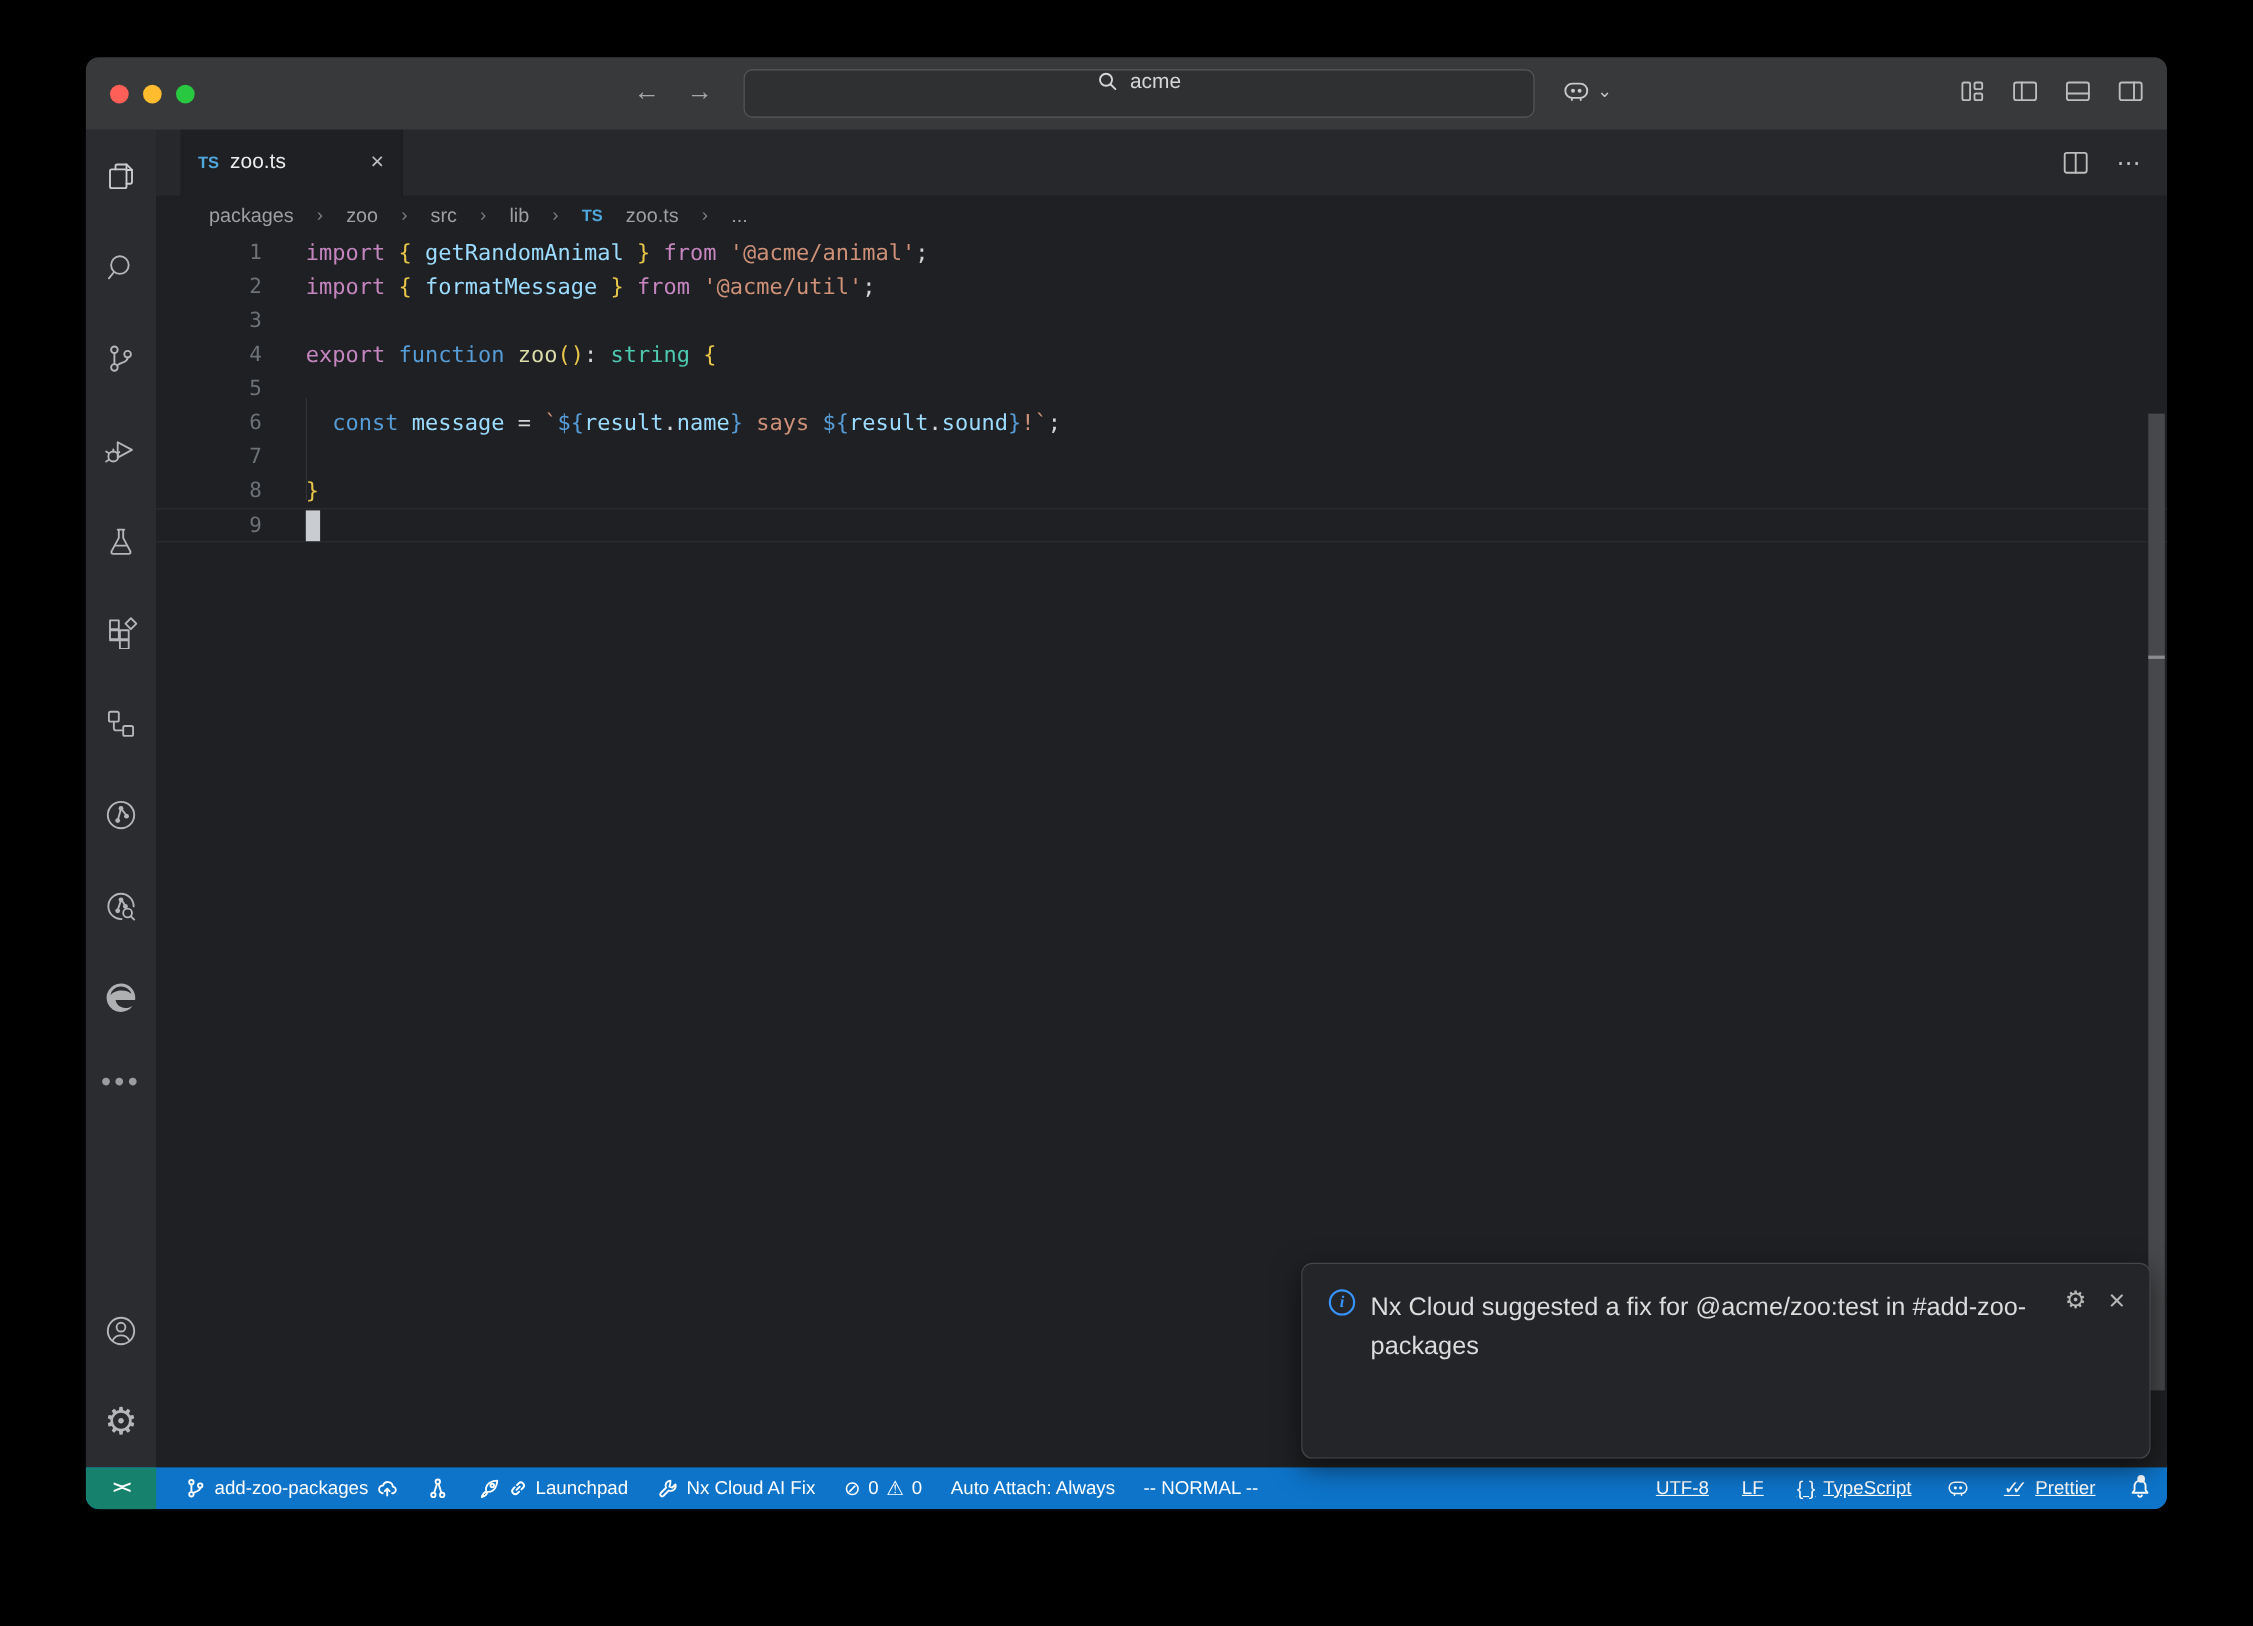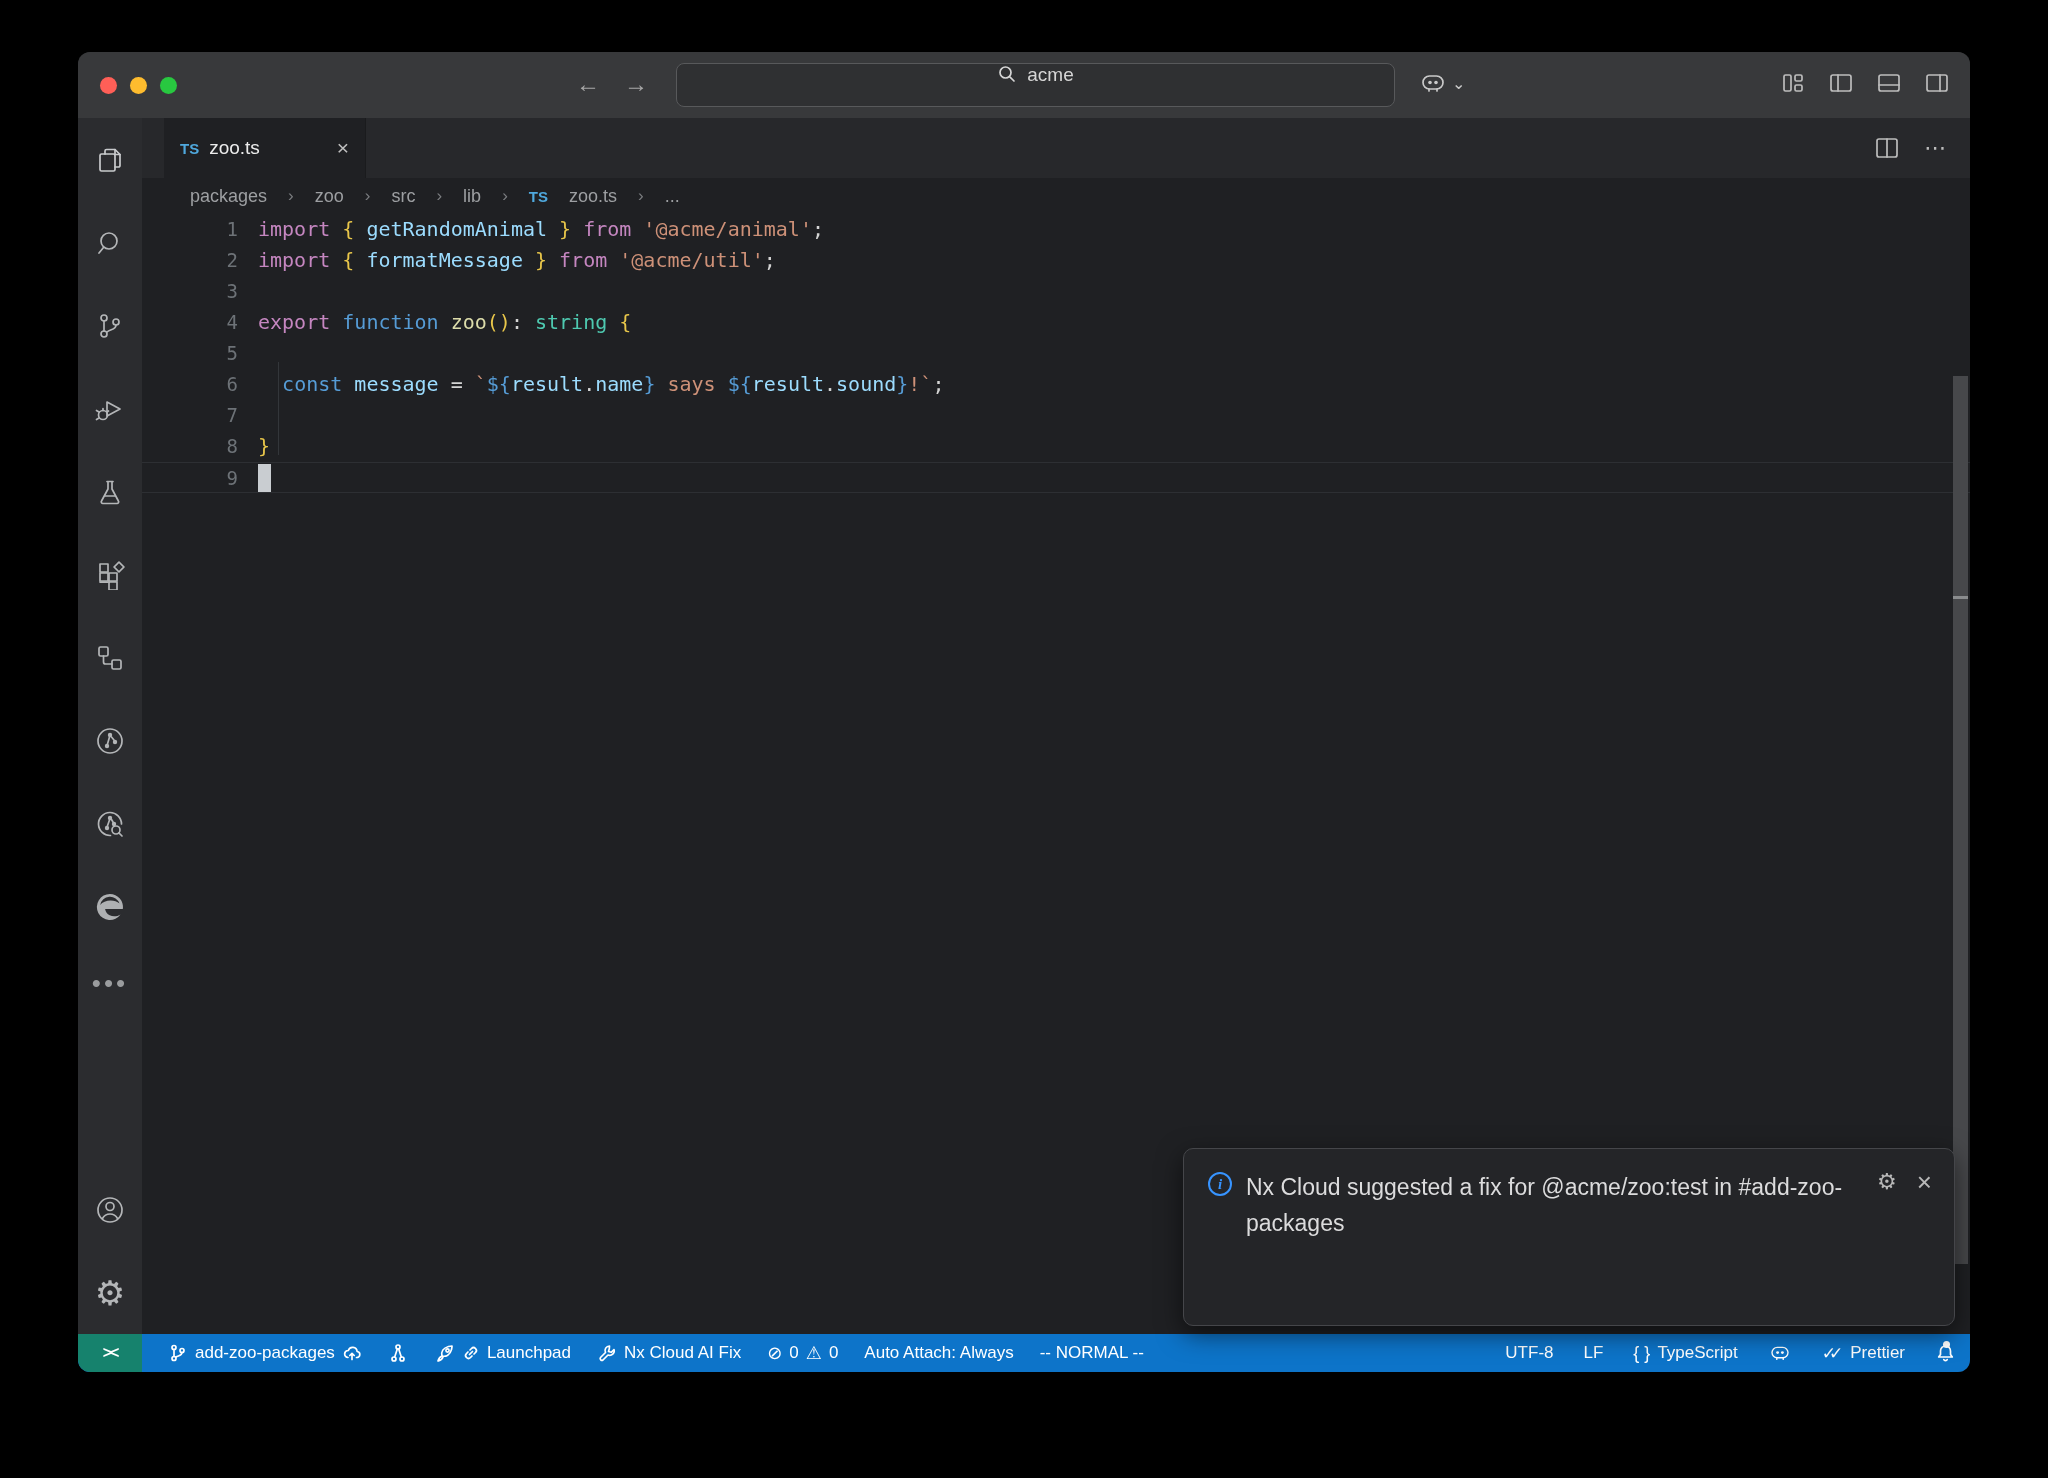--- a/index.html
+++ b/index.html
@@ -47,38 +47,38 @@
   .breadcrumbs { position:absolute; left:64px; top:126px; right:0; height:36px; background:#1f2023;
                  display:flex; align-items:center; padding-left:48px; color:#9d9fa2; font-size:18px; gap:21px; }
   .crumb-sep { color:#7b7d80; font-size:17px; }
 
   
   .editor { position:absolute; left:64px; top:162px; right:0; bottom:38px; background:#1f2023; }
   .blame-row { height:24px; line-height:24px; padding-left:136px;
                color:#7d8288; font-size:16.5px; font-family:"Liberation Sans",sans-serif; }
   .code-row { height:31px; line-height:31px; display:flex; font-family:"DejaVu Sans Mono",monospace; font-size:20px; }
   .code-row .ln { width:96px; text-align:right; color:#6d7277; font-size:19px; flex:none; }
-  .code-row .txt { margin-left:20px; white-space:pre; color:#d4d4d4; }
+  .code-row .txt { margin-left:40px; white-space:pre; color:#d4d4d4; }
   .code-row.current { border-top:1px solid #2d2f33; border-bottom:1px solid #2d2f33; }
   .cursor-block { display:inline-block; width:13px; height:28px; background:#c9cdd1; vertical-align:middle; margin-top:-3px; }
   .indent-guide { position:absolute; left:136px; top:148px; width:1px; height:93px; background:#33363a; }
 
   .kp{color:#C586C0} .kb{color:#569CD6} .v{color:#9CDCFE} .f{color:#DCDCAA}
   .s{color:#CE9178} .t{color:#4EC9B0} .b1{color:#E8C64A} .b2{color:#DA70D6} .p{color:#d4d4d4}
 
   .scrollbar { position:absolute; right:2px; top:162px; width:15px; height:888px; background:#47484b; }
   .scroll-marker { position:absolute; left:0; top:220px; width:100%; height:3px; background:#8a8c8e; }
 
   
   .statusbar { position:absolute; left:0; bottom:0; width:100%; height:38px; background:#0d74c9;
                display:flex; align-items:center; color:#fff; font-size:17px; }
   .remote { width:64px; height:38px; background:#16826d; display:flex; align-items:center; justify-content:center;
             font-size:16px; letter-spacing:-2px; font-weight:bold; flex:none; border-bottom-left-radius:12px; }
   .sb-item { display:flex; align-items:center; gap:7px; margin-left:26px; white-space:nowrap; }
-  .sb-right { margin-left:auto; display:flex; align-items:center; padding-right:14px; }
+  .sb-right { margin-left:auto; display:flex; align-items:center; padding-right:14px;text-decoration:underline; }
   .sb-right .sb-item { margin-left:30px; }
   .sb-glyph { font-size:18px; line-height:1; }
   .dbl-check { letter-spacing:-7px; padding-right:7px; }
   .bell-wrap { position:relative; }
   .bell-dot { position:absolute; top:-2px; left:8px; width:7px; height:7px; border-radius:50%; background:#fff; }
 
   
   .toast { position:absolute; left:1105px; top:1096px; width:772px; height:178px; background:#242528;
            border:1px solid #45464a; border-radius:10px; box-shadow:0 8px 26px rgba(0,0,0,.55);
            padding:20px 22px 18px 24px; }

